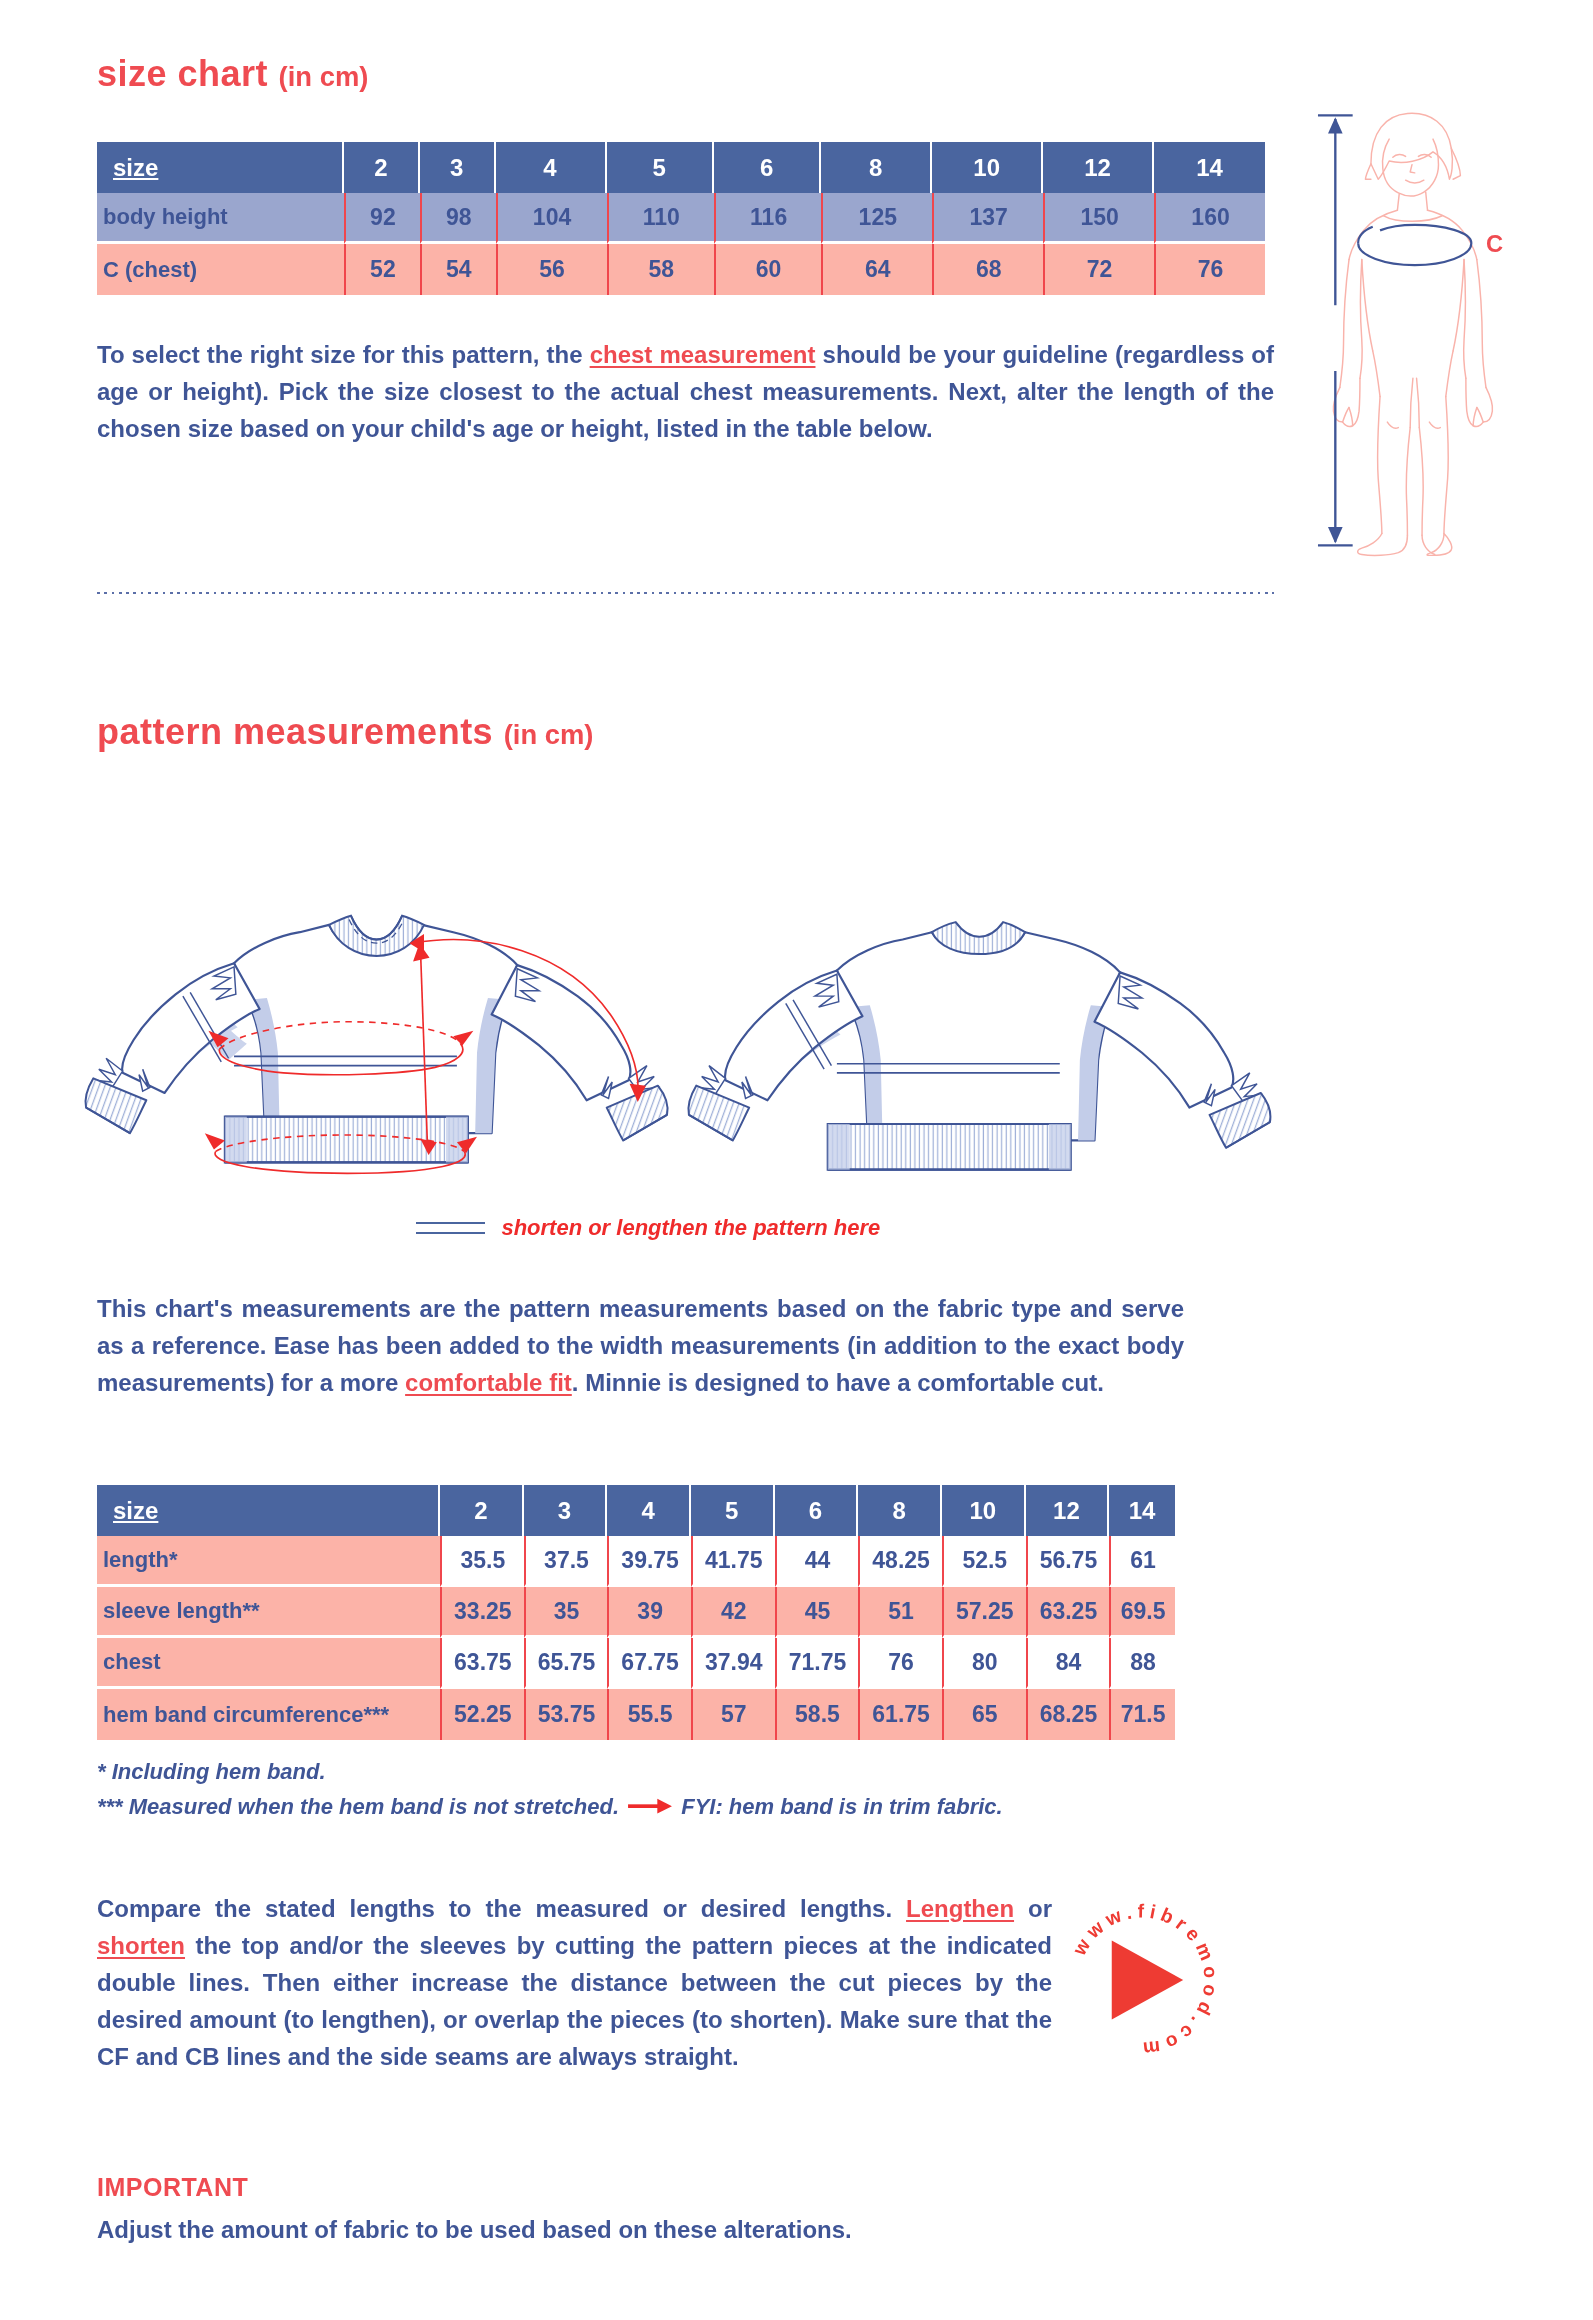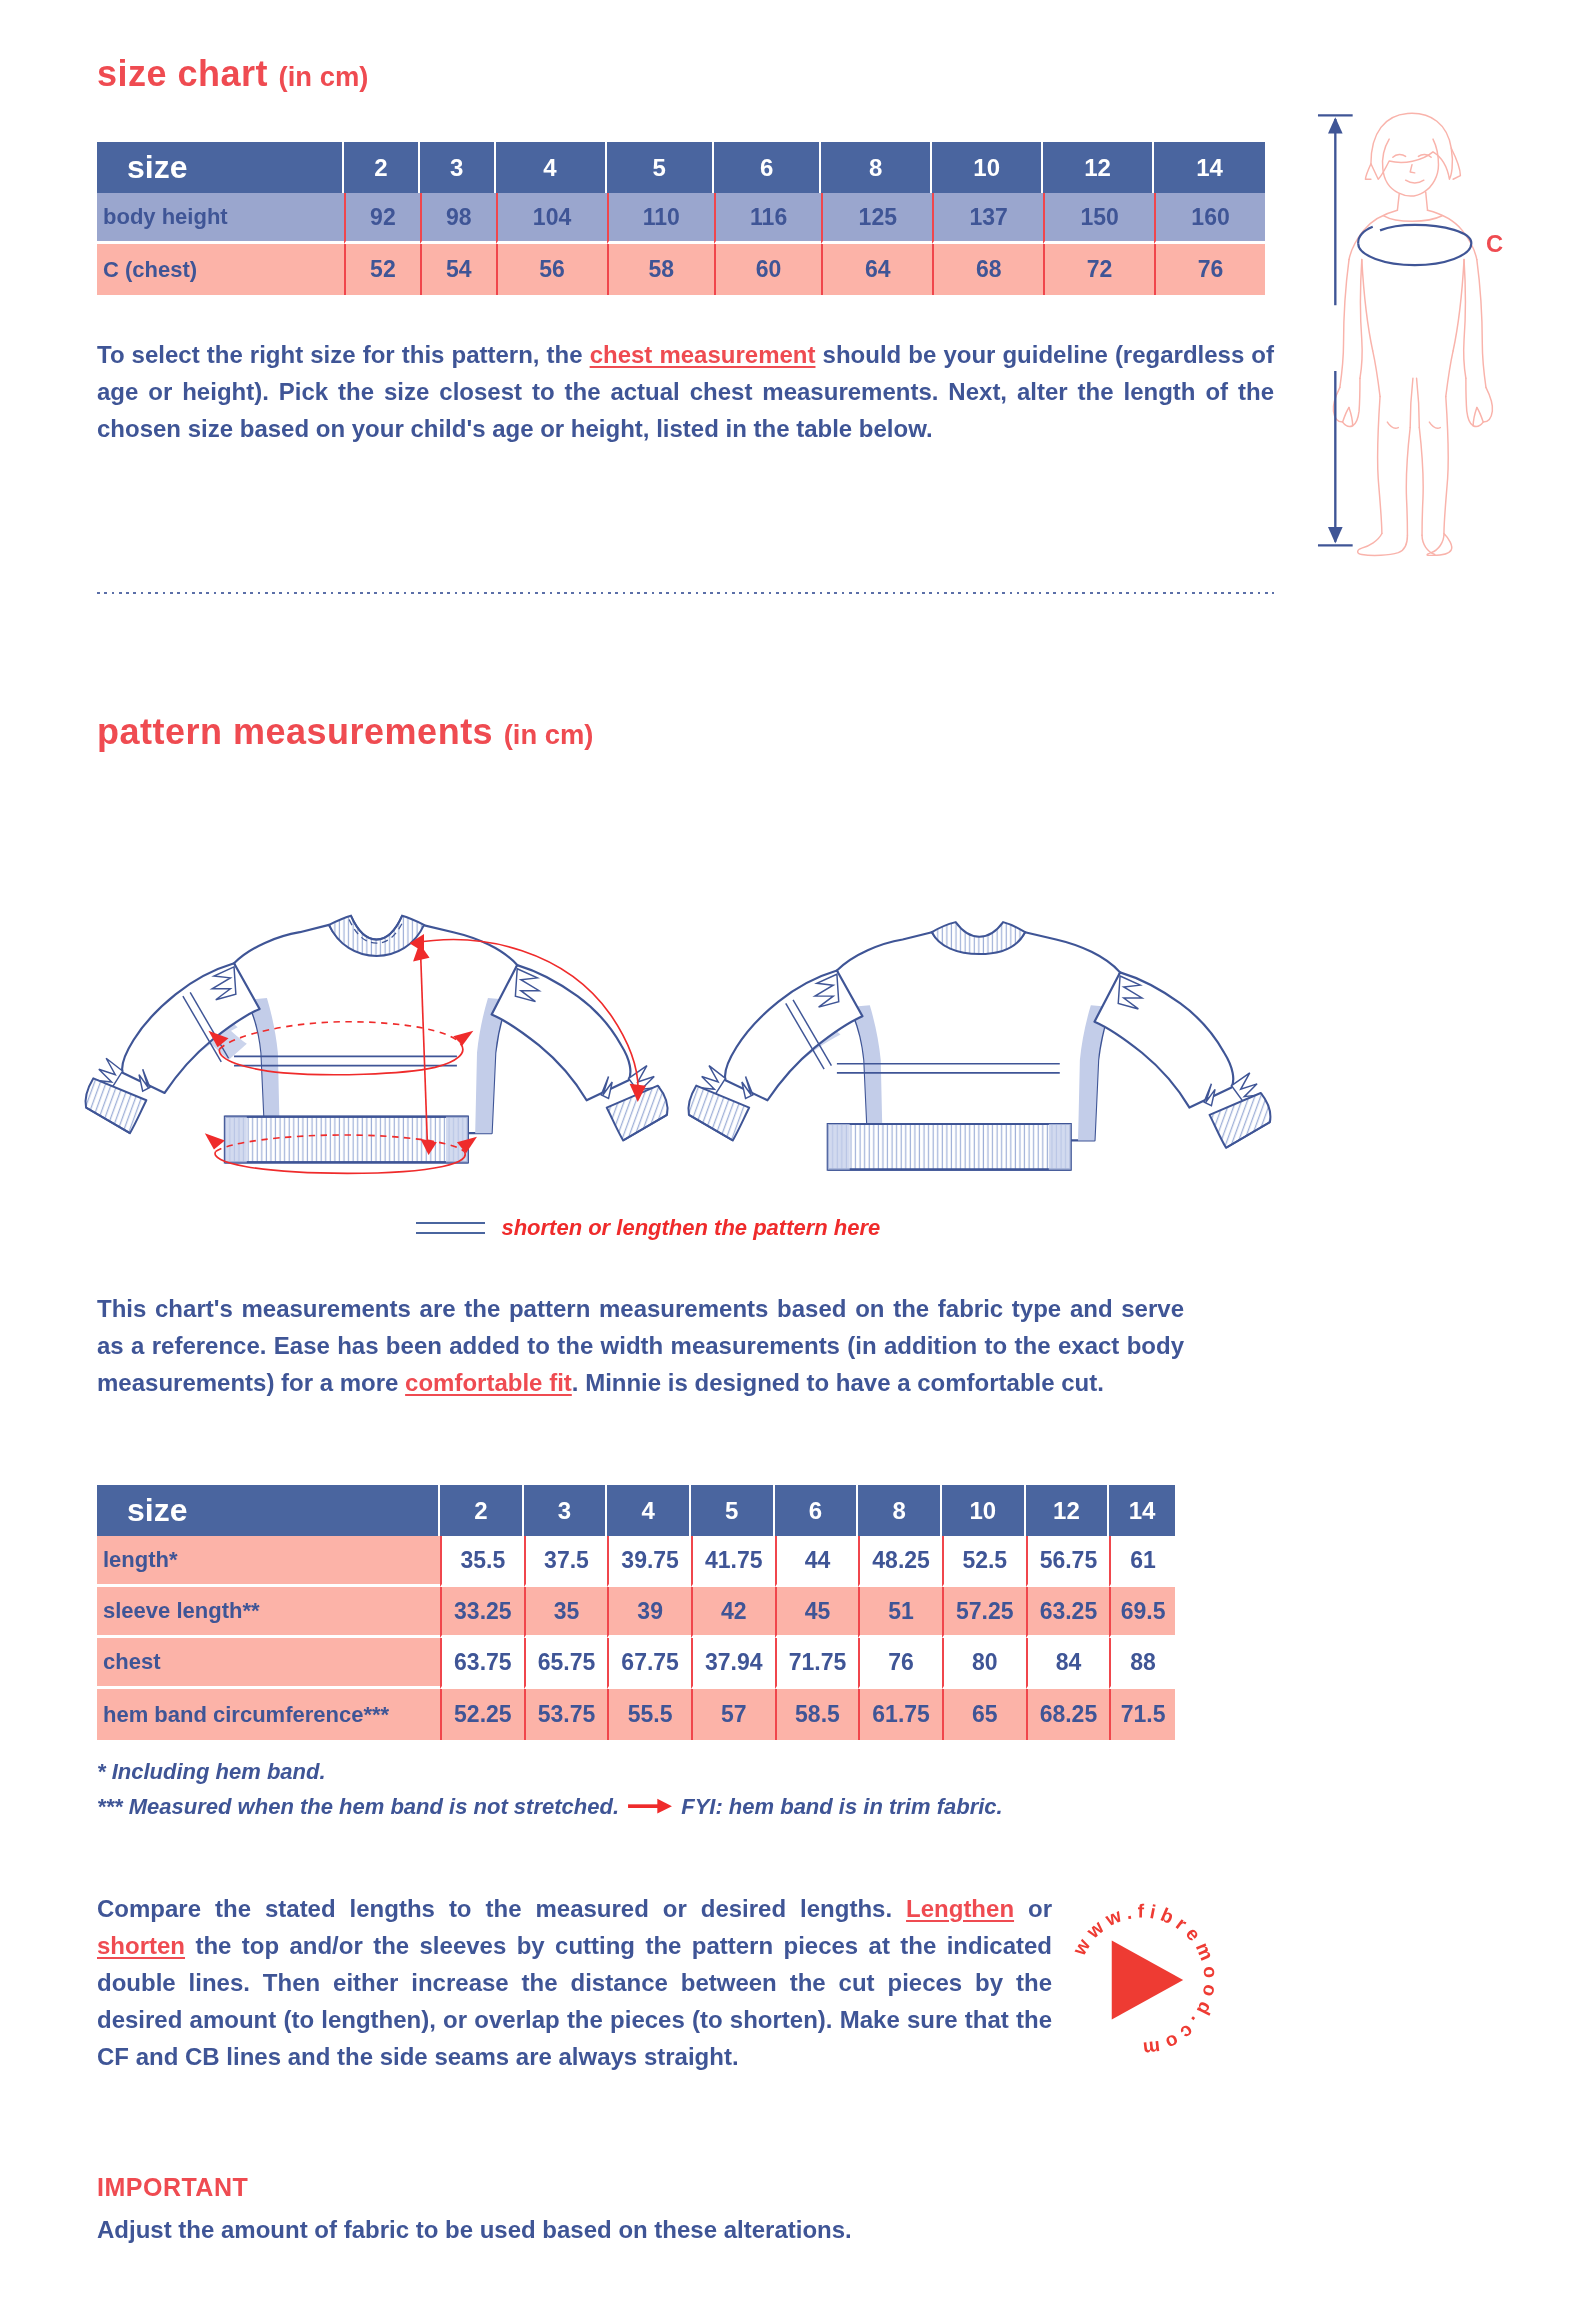--- a/index.html
+++ b/index.html
@@ -48,22 +48,23 @@
   }
   .tbl thead th {
     background: #4a659f;
     color: #ffffff;
     border-right: 2.7px solid #ffffff;
     font-size: 24px;
   }
   .tbl thead th:last-child { border-right: none; }
   .tbl thead th.lab {
     text-align: left;
-    padding-left: 30px;
-    font-size: 32px;
+    padding-left: 16px;
+    font-size: 24px;
+    text-decoration: underline;
   }
   .tbl td.lab {
     text-align: left;
     padding-left: 6px;
     font-size: 22px;
     font-weight: 700;
   }
   .tbl tbody tr td { border-bottom: 3.7px solid #ffffff; }
   .tbl tbody tr:last-child td { border-bottom: none; }
   .tbl tbody td.num { border-left: 2.7px solid #f0464c; }

